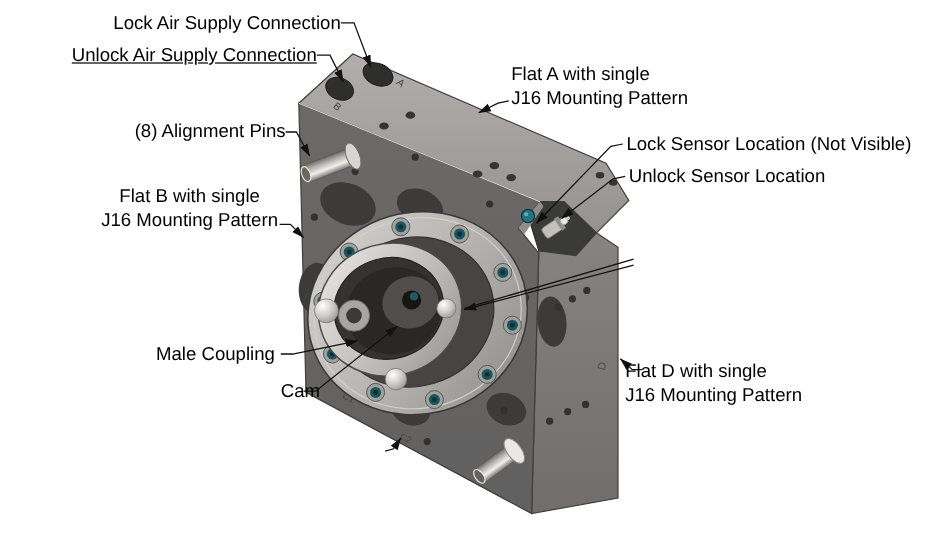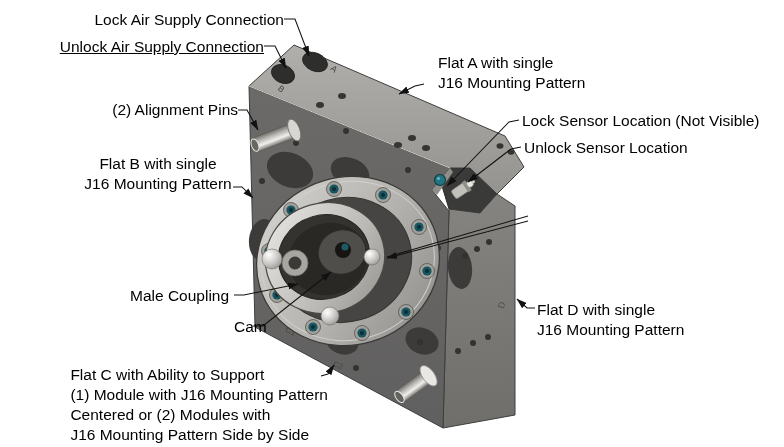--- a/index.html
+++ b/index.html
@@ -4,21 +4,21 @@
 <style>
   html,body { margin:0; padding:0; background:#ffffff; }
   .stage {
     position:relative; width:784px; height:447px; background:#ffffff;
     font-family:"Liberation Sans", sans-serif; font-size:15.5px; color:#000;
     overflow:hidden;
   }
   .stage svg { position:absolute; left:0; top:0; }
   .label { position:absolute; white-space:nowrap; line-height:20px; }
   .label .ln { white-space:nowrap; }
-  .align-right { text-align:left; }
+  .align-right { text-align:center; }
   .align-center { text-align:center; }
 </style>
 </head>
 <body>
 
 <div class="stage">
 
 <svg width="784" height="447" viewBox="0 0 784 447">
   <defs>
     <linearGradient id="gTop" x1="0" y1="0" x2="0" y2="1">
@@ -220,42 +220,36 @@
     <line x1="528" y1="221" x2="387" y2="258" marker-end="url(#arw)"></line>
     <polyline points="234,295 244,295 298,284" marker-end="url(#arw)"></polyline>
     <polyline points="253,326 263,326 331,272" marker-end="url(#arw)"></polyline>
     <polyline points="535,308 527,308 517,299" marker-end="url(#arw)"></polyline>
     <polyline points="321,376 328,374 334,365" marker-end="url(#arw)"></polyline>
   </g>
 </svg>
 
 <div class="label align-right" style="top:10px; right:500px;">Lock Air Supply Connection</div>
 <div class="label align-right" style="top:37px; right:520px;text-decoration:underline;">Unlock Air Supply Connection</div>
-<div class="label align-right" style="top:100px; right:546px;">(2) Alignment Pins</div>
+<div class="label align-right" style="top:100px; right:546px;">(8) Alignment Pins</div>
 
 <div class="label align-center" style="top:154px; left:48px; width:220px;">
   <div class="ln">Flat B with single</div>
   <div class="ln">J16 Mounting Pattern</div>
 </div>
 
-<div class="label" style="top:53px; left:438px;">
+<div class="label" style="top:53px; left:426px;">
   <div class="ln">Flat A with single</div>
   <div class="ln">J16 Mounting Pattern</div>
 </div>
 
 <div class="label" style="top:111px; left:522px;">Lock Sensor Location (Not Visible)</div>
 <div class="label" style="top:138px; left:524px;">Unlock Sensor Location</div>
 <div class="label" style="top:286px; left:130px;">Male Coupling</div>
 <div class="label" style="top:317px; left:214px;margin-left:20px;">Cam</div>
 
-<div class="label" style="top:300px; left:537px;">
+<div class="label" style="top:300px; left:521px;">
   <div class="ln">Flat D with single</div>
   <div class="ln">J16 Mounting Pattern</div>
 </div>
 
-<div class="label align-right" style="top:365px; right:456px;">
-  <div class="ln">Flat C with Ability to Support</div>
-  <div class="ln">(1) Module with J16 Mounting Pattern</div>
-  <div class="ln">Centered or (2) Modules with</div>
-  <div class="ln">J16 Mounting Pattern Side by Side</div>
-</div>
 
 </div>
 
 </body></html>

